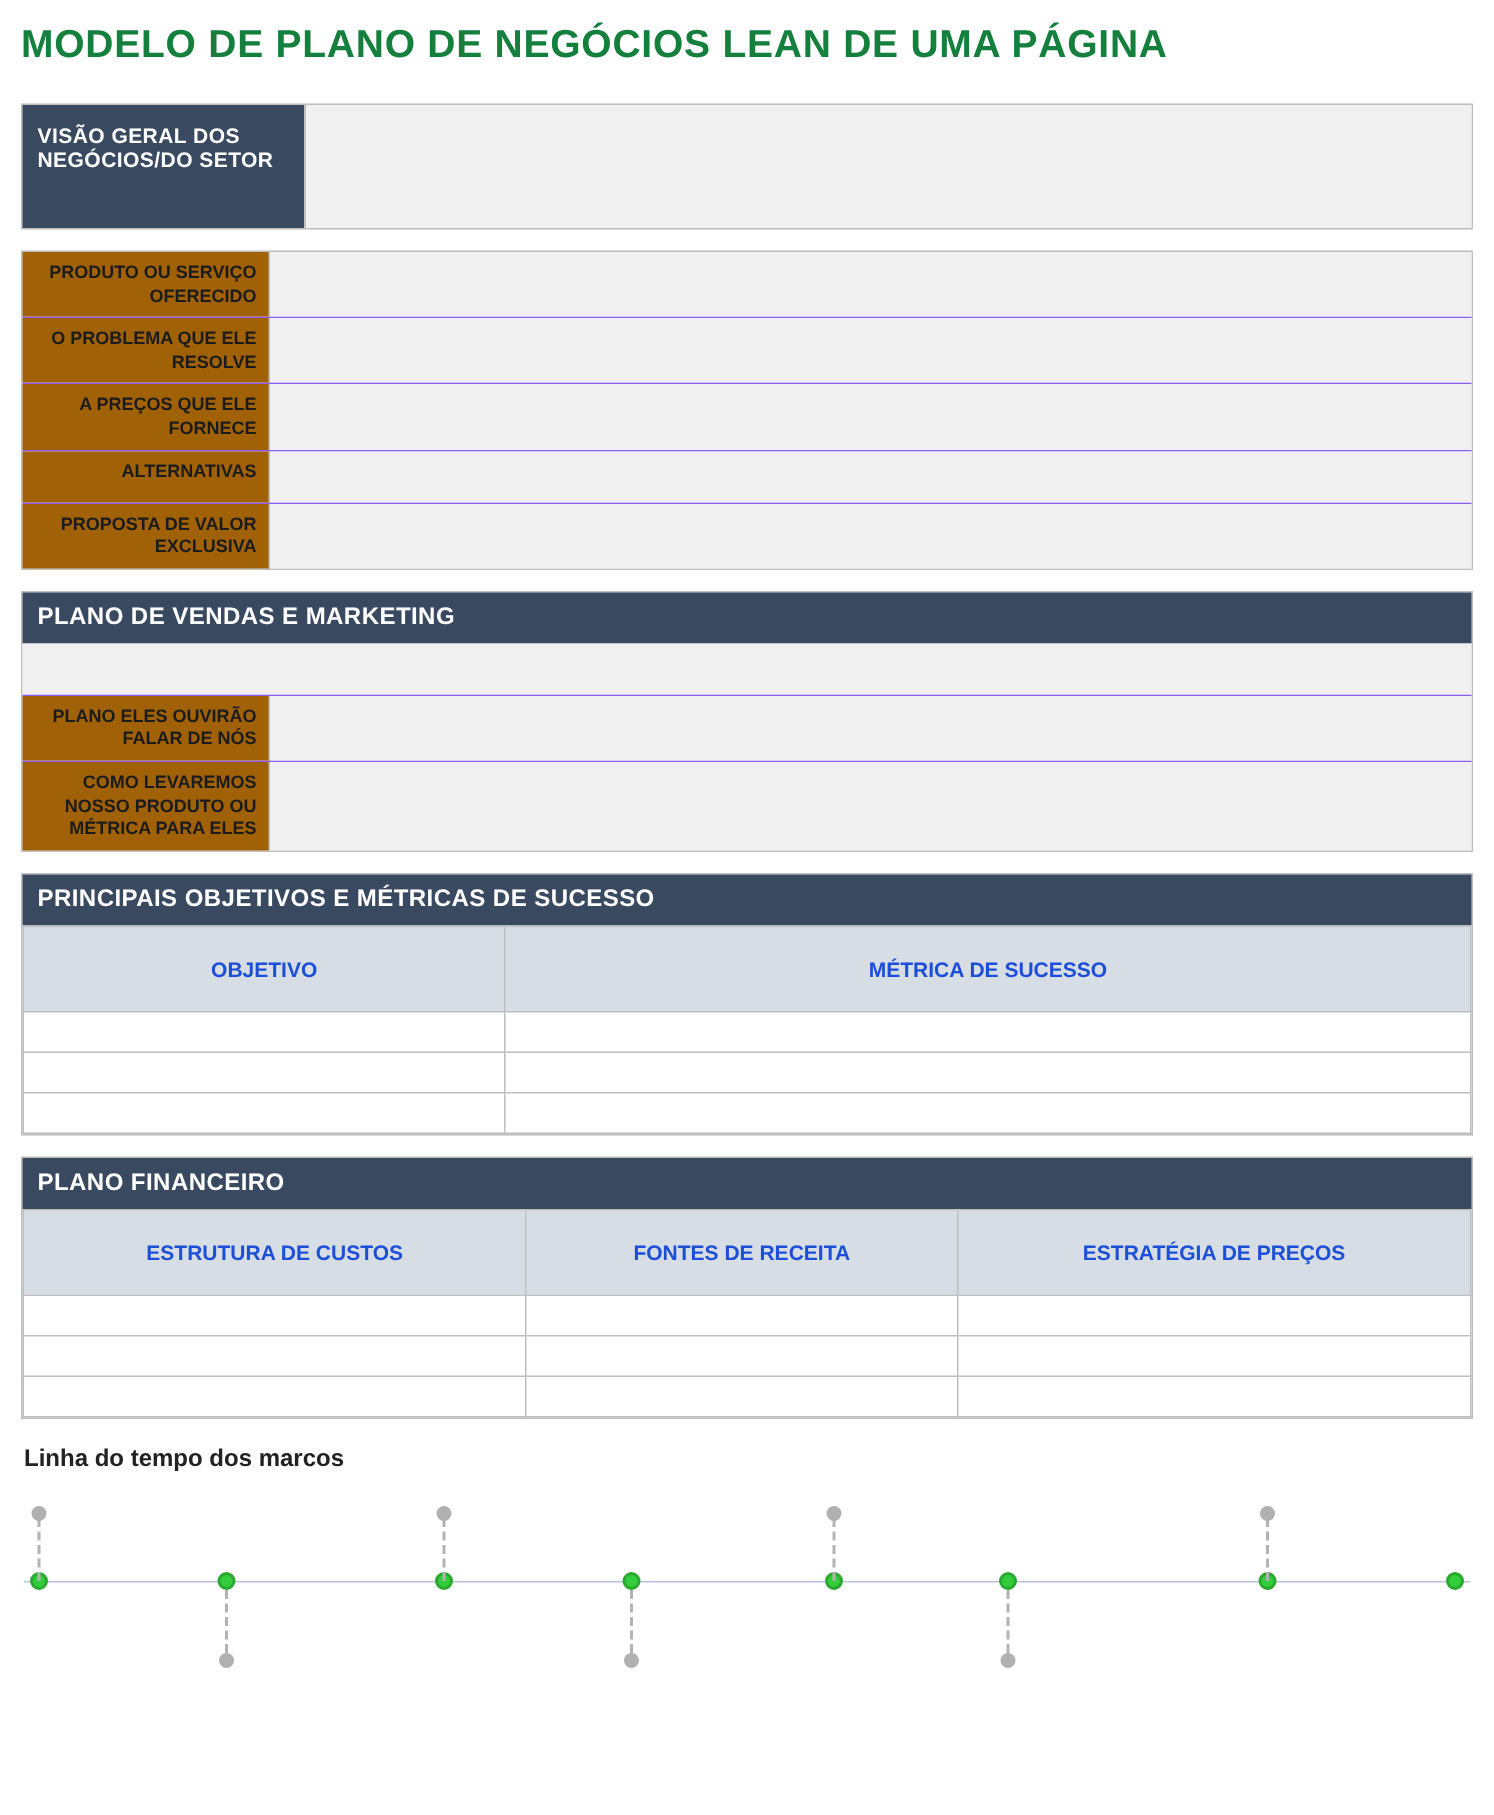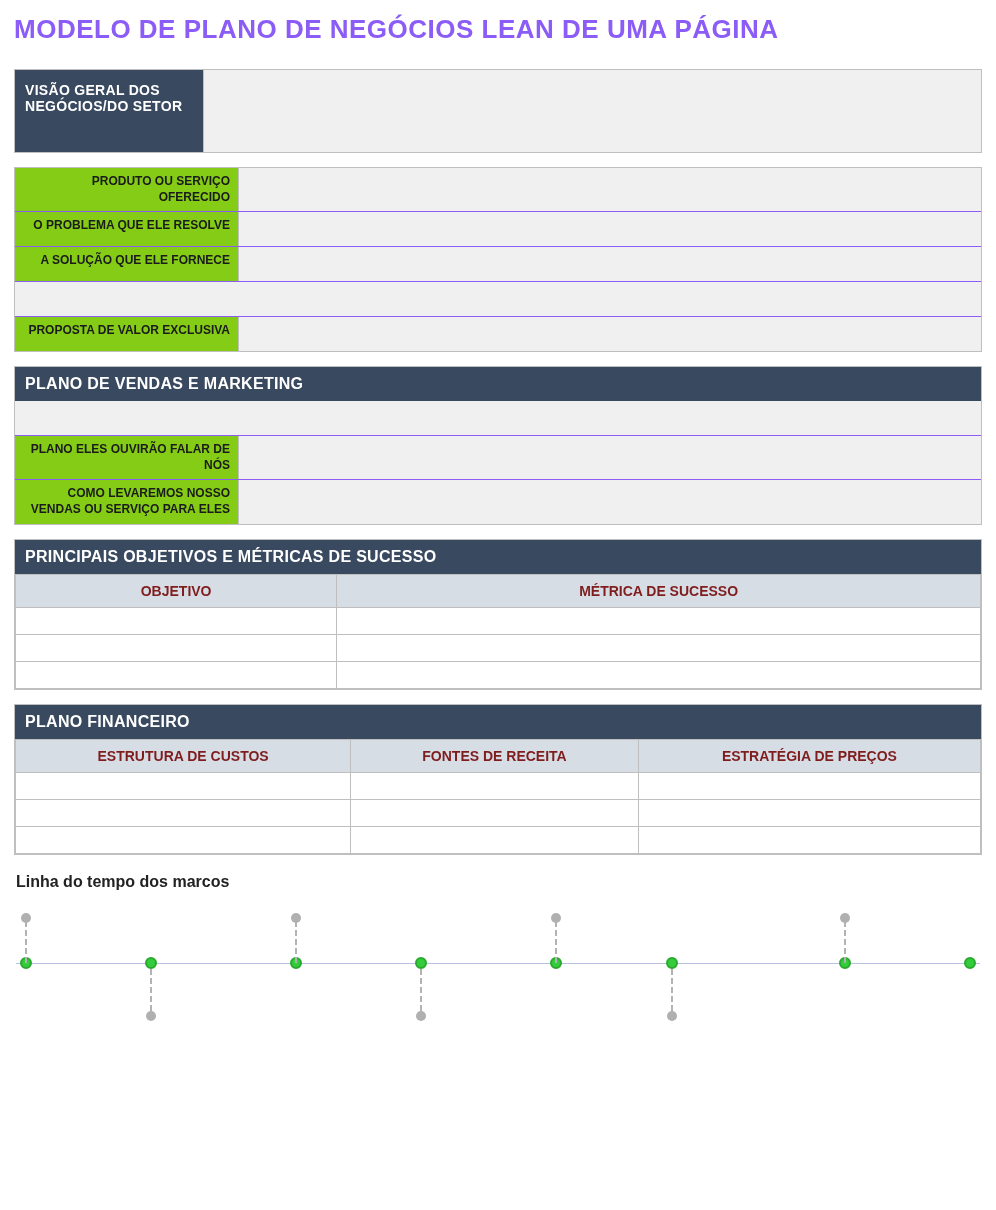--- a/index.html
+++ b/index.html
@@ -1,40 +1,40 @@
 <!DOCTYPE html>
 <html><head>
 <meta charset="utf-8">
 <style>
   html,body{margin:0;padding:0;background:#fff;}
   body{font-family:"Segoe UI",Arial,sans-serif;font-size:14px;color:#222;
        width:996px;box-sizing:border-box;padding:14px 14px 28px 14px;}
   h1.title{margin:0 0 24px 0;font-size:26px;font-weight:700;
-           color:#8b5cf6;letter-spacing:.5px;}
+           color:#15803d;letter-spacing:.5px;}
   
   .section{border:1px solid #bfbfbf;margin-bottom:14px;background:#f0f0f0;}
   
   .bar{background:#394a60;color:#fff;font-weight:700;font-size:16px;
        padding:8px 10px;letter-spacing:.3px;}
   
   .overview{display:flex;height:82px;}
   .overview .bar{width:188px;box-sizing:border-box;font-size:14px;
                  display:flex;align-items:flex-start;padding-top:12px;}
   .overview .content{flex:1;background:#f0f0f0;border-left:1px solid #bfbfbf;}
   
   .row{display:flex;border-top:1px solid #8b5cf6;}
   .row:first-of-type{border-top:none;}
-  .row .lbl{width:224px;box-sizing:border-box;background:#84cc16;
+  .row .lbl{width:165px;box-sizing:border-box;background:#a16207;
             color:#1b1b1b;font-weight:700;font-size:12px;text-align:right;
             padding:6px 8px 6px 8px;line-height:1.3;border-right:1px solid #bfbfbf;}
   .row .val{flex:1;background:#f0f0f0;min-height:34px;}
   
   table.grid{width:100%;border-collapse:collapse;}
   table.grid th{background:#d6dde5;font-weight:700;font-size:14px;
-                padding:8px 8px;border:1px solid #bfbfbf;color:#7f1d1d;margin-left:30px;}
+                padding:20px 8px;border:1px solid #bfbfbf;color:#1d4ed8;margin-left:30px;}
   table.grid td{background:#fff;border:1px solid #bfbfbf;height:24px;}
   
   .timeline-title{font-weight:700;font-size:16px;margin:18px 0 12px 2px;}
   .timeline{position:relative;height:120px;margin-left:2px;margin-right:2px;}
   .timeline .axis{position:absolute;left:0;right:0;top:60px;height:0;
                   border-top:1px solid #b8c2de;}
   .tl-point{position:absolute;top:54px;width:12px;height:12px;border-radius:50%;
             margin-left:-6px;}
   .tl-point.green{background:#33cc3a;border:2px solid #2aa92f;box-sizing:border-box;}
   .tl-stem{position:absolute;border-left:2px dashed #b3b3b3;height:42px;margin-left:-1px;}
@@ -59,45 +59,46 @@
   <div id="product-rows">
       <div class="row">
         <div class="lbl">PRODUTO OU SERVIÇO OFERECIDO</div>
         <div class="val"></div>
       </div>
       <div class="row">
         <div class="lbl">O PROBLEMA QUE ELE RESOLVE</div>
         <div class="val"></div>
       </div>
       <div class="row">
-        <div class="lbl">A SOLUÇÃO QUE ELE FORNECE</div>
+        <div class="lbl">A PREÇOS QUE ELE FORNECE</div>
         <div class="val"></div>
       </div>
       <div class="row">
+        <div class="lbl">ALTERNATIVAS</div>
         <div class="val"></div>
       </div>
       <div class="row">
         <div class="lbl">PROPOSTA DE VALOR EXCLUSIVA</div>
         <div class="val"></div>
       </div>
     </div>
 </div>
 
 <div class="section">
   <div class="bar">PLANO DE VENDAS E MARKETING</div>
   <div id="sales-rows">
       <div class="row">
         <div class="val"></div>
       </div>
       <div class="row">
         <div class="lbl">PLANO ELES OUVIRÃO FALAR DE NÓS</div>
         <div class="val"></div>
       </div>
       <div class="row">
-        <div class="lbl">COMO LEVAREMOS NOSSO VENDAS OU SERVIÇO PARA ELES</div>
+        <div class="lbl">COMO LEVAREMOS NOSSO PRODUTO OU MÉTRICA PARA ELES</div>
         <div class="val"></div>
       </div>
     </div>
 </div>
 
 <div class="section">
   <div class="bar">PRINCIPAIS OBJETIVOS E MÉTRICAS DE SUCESSO</div>
   <table class="grid">
     <thead>
         <tr id="obj-head">

